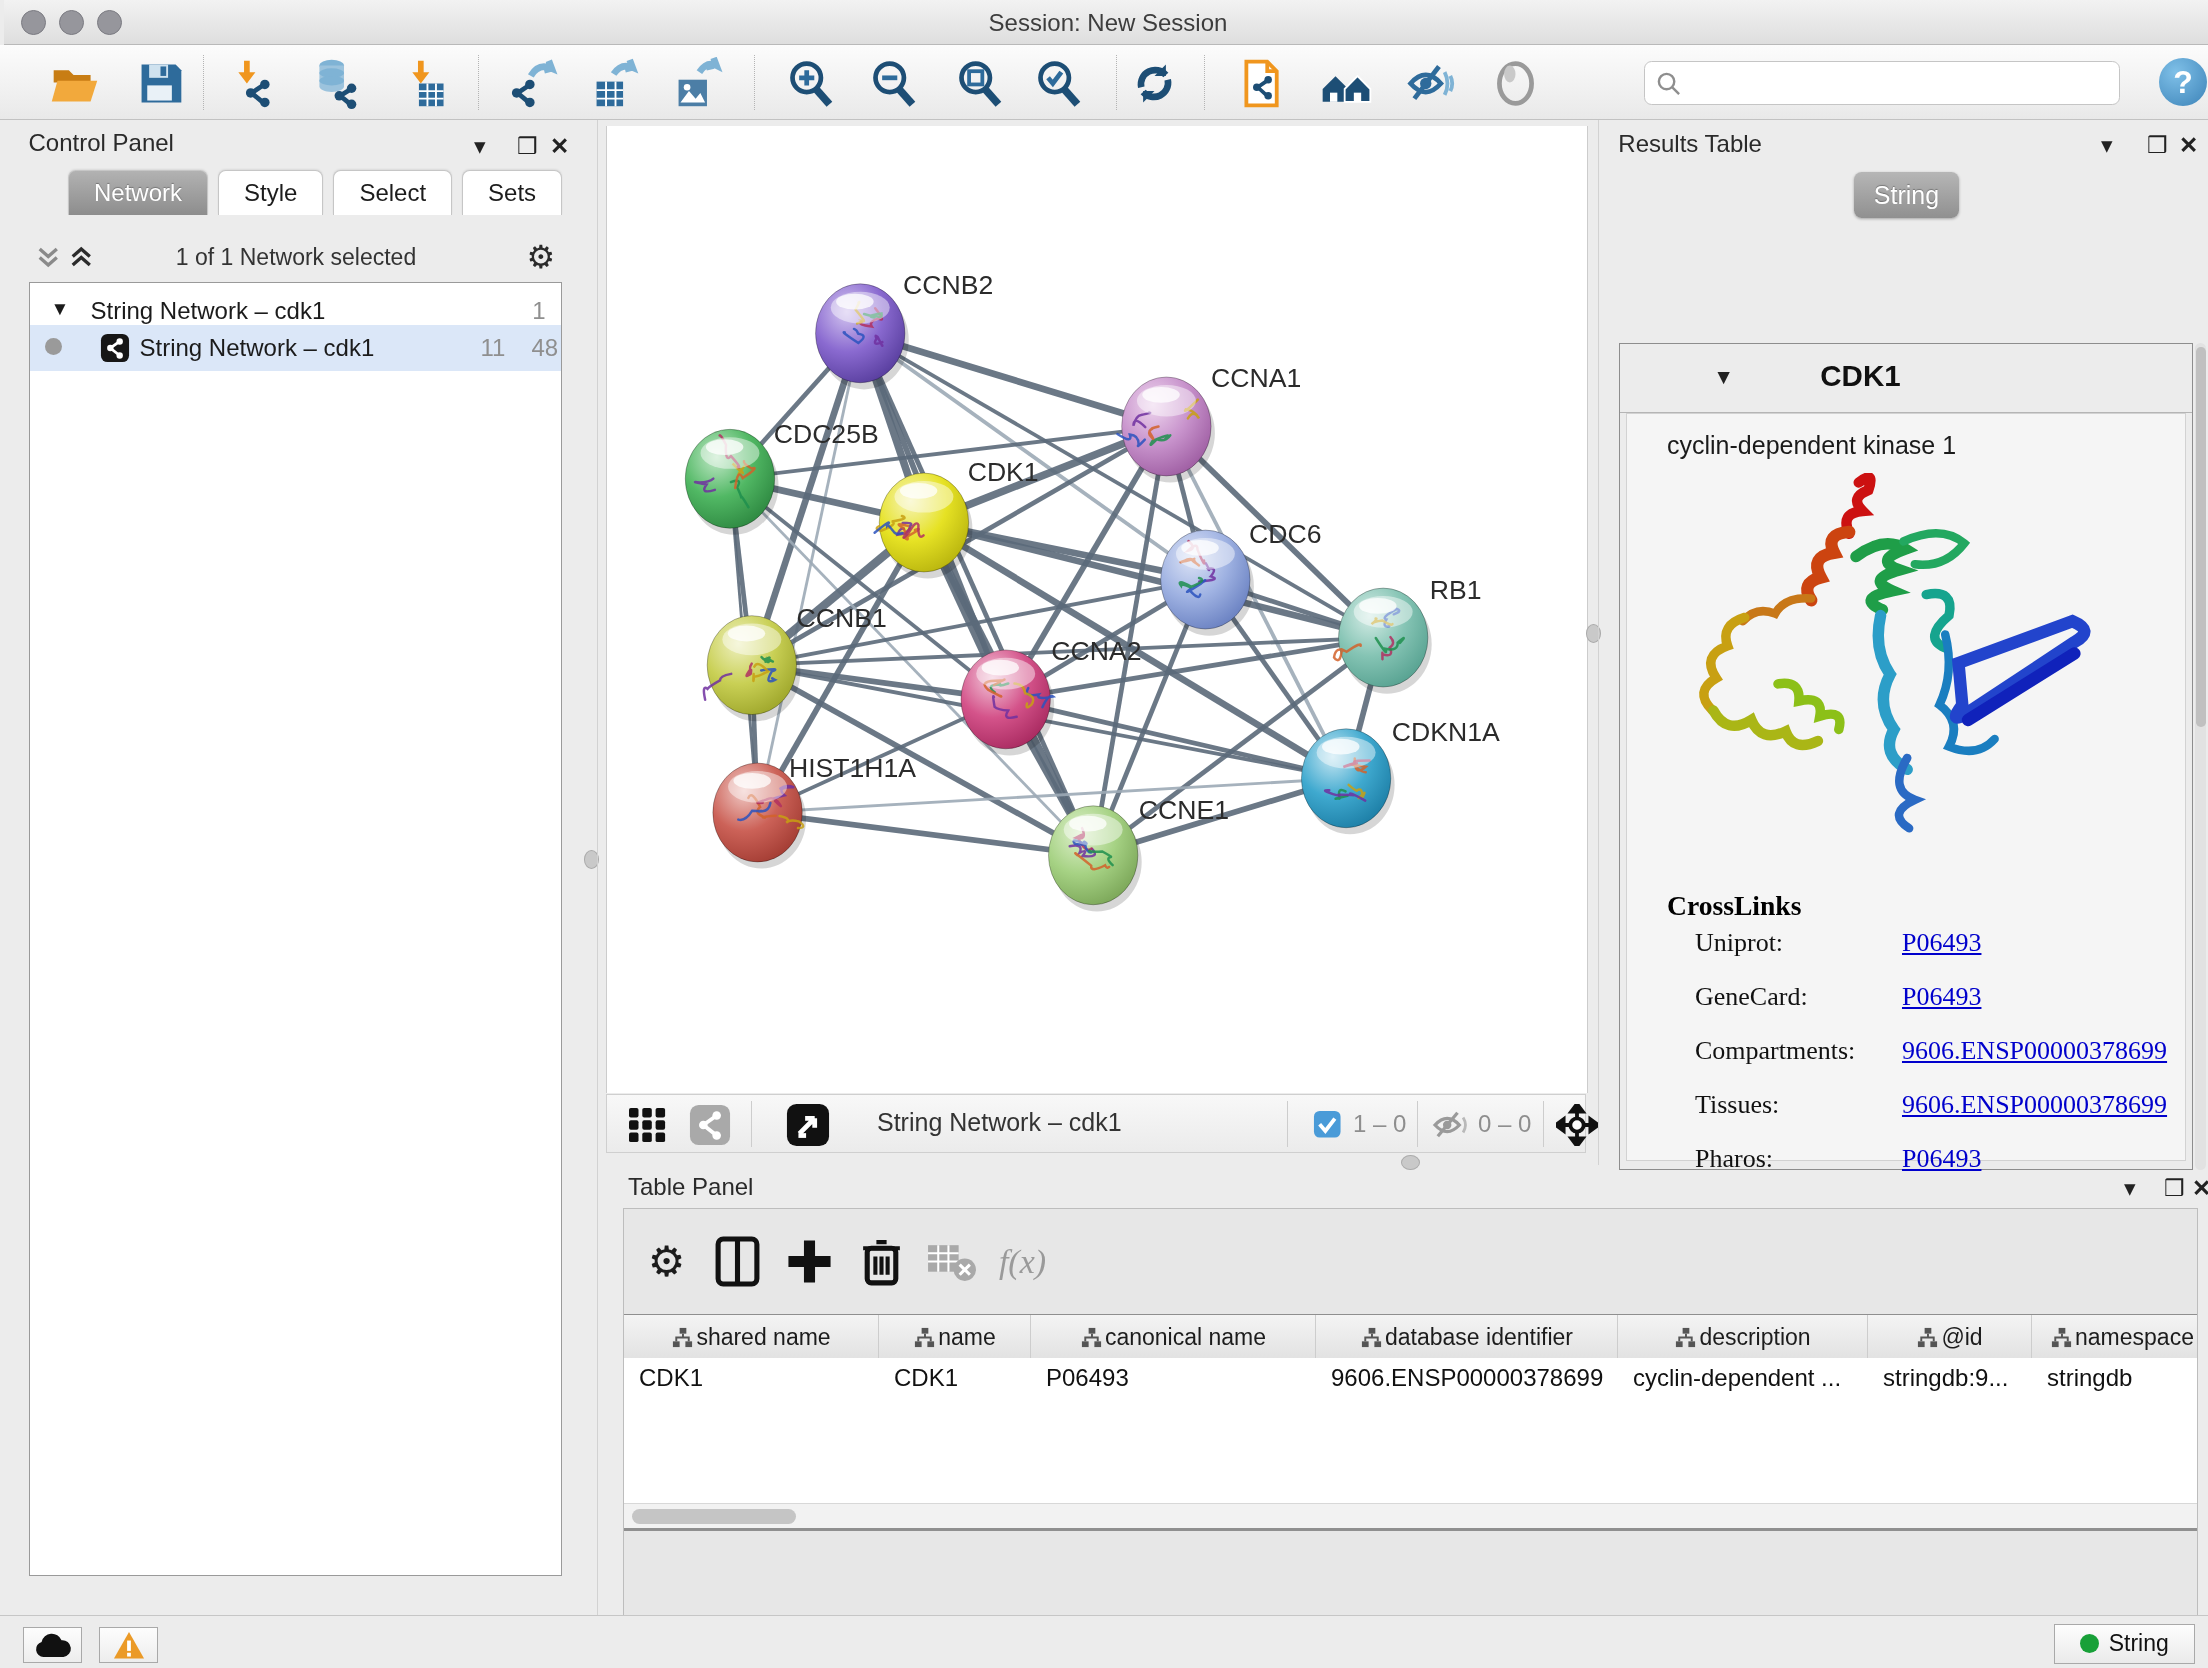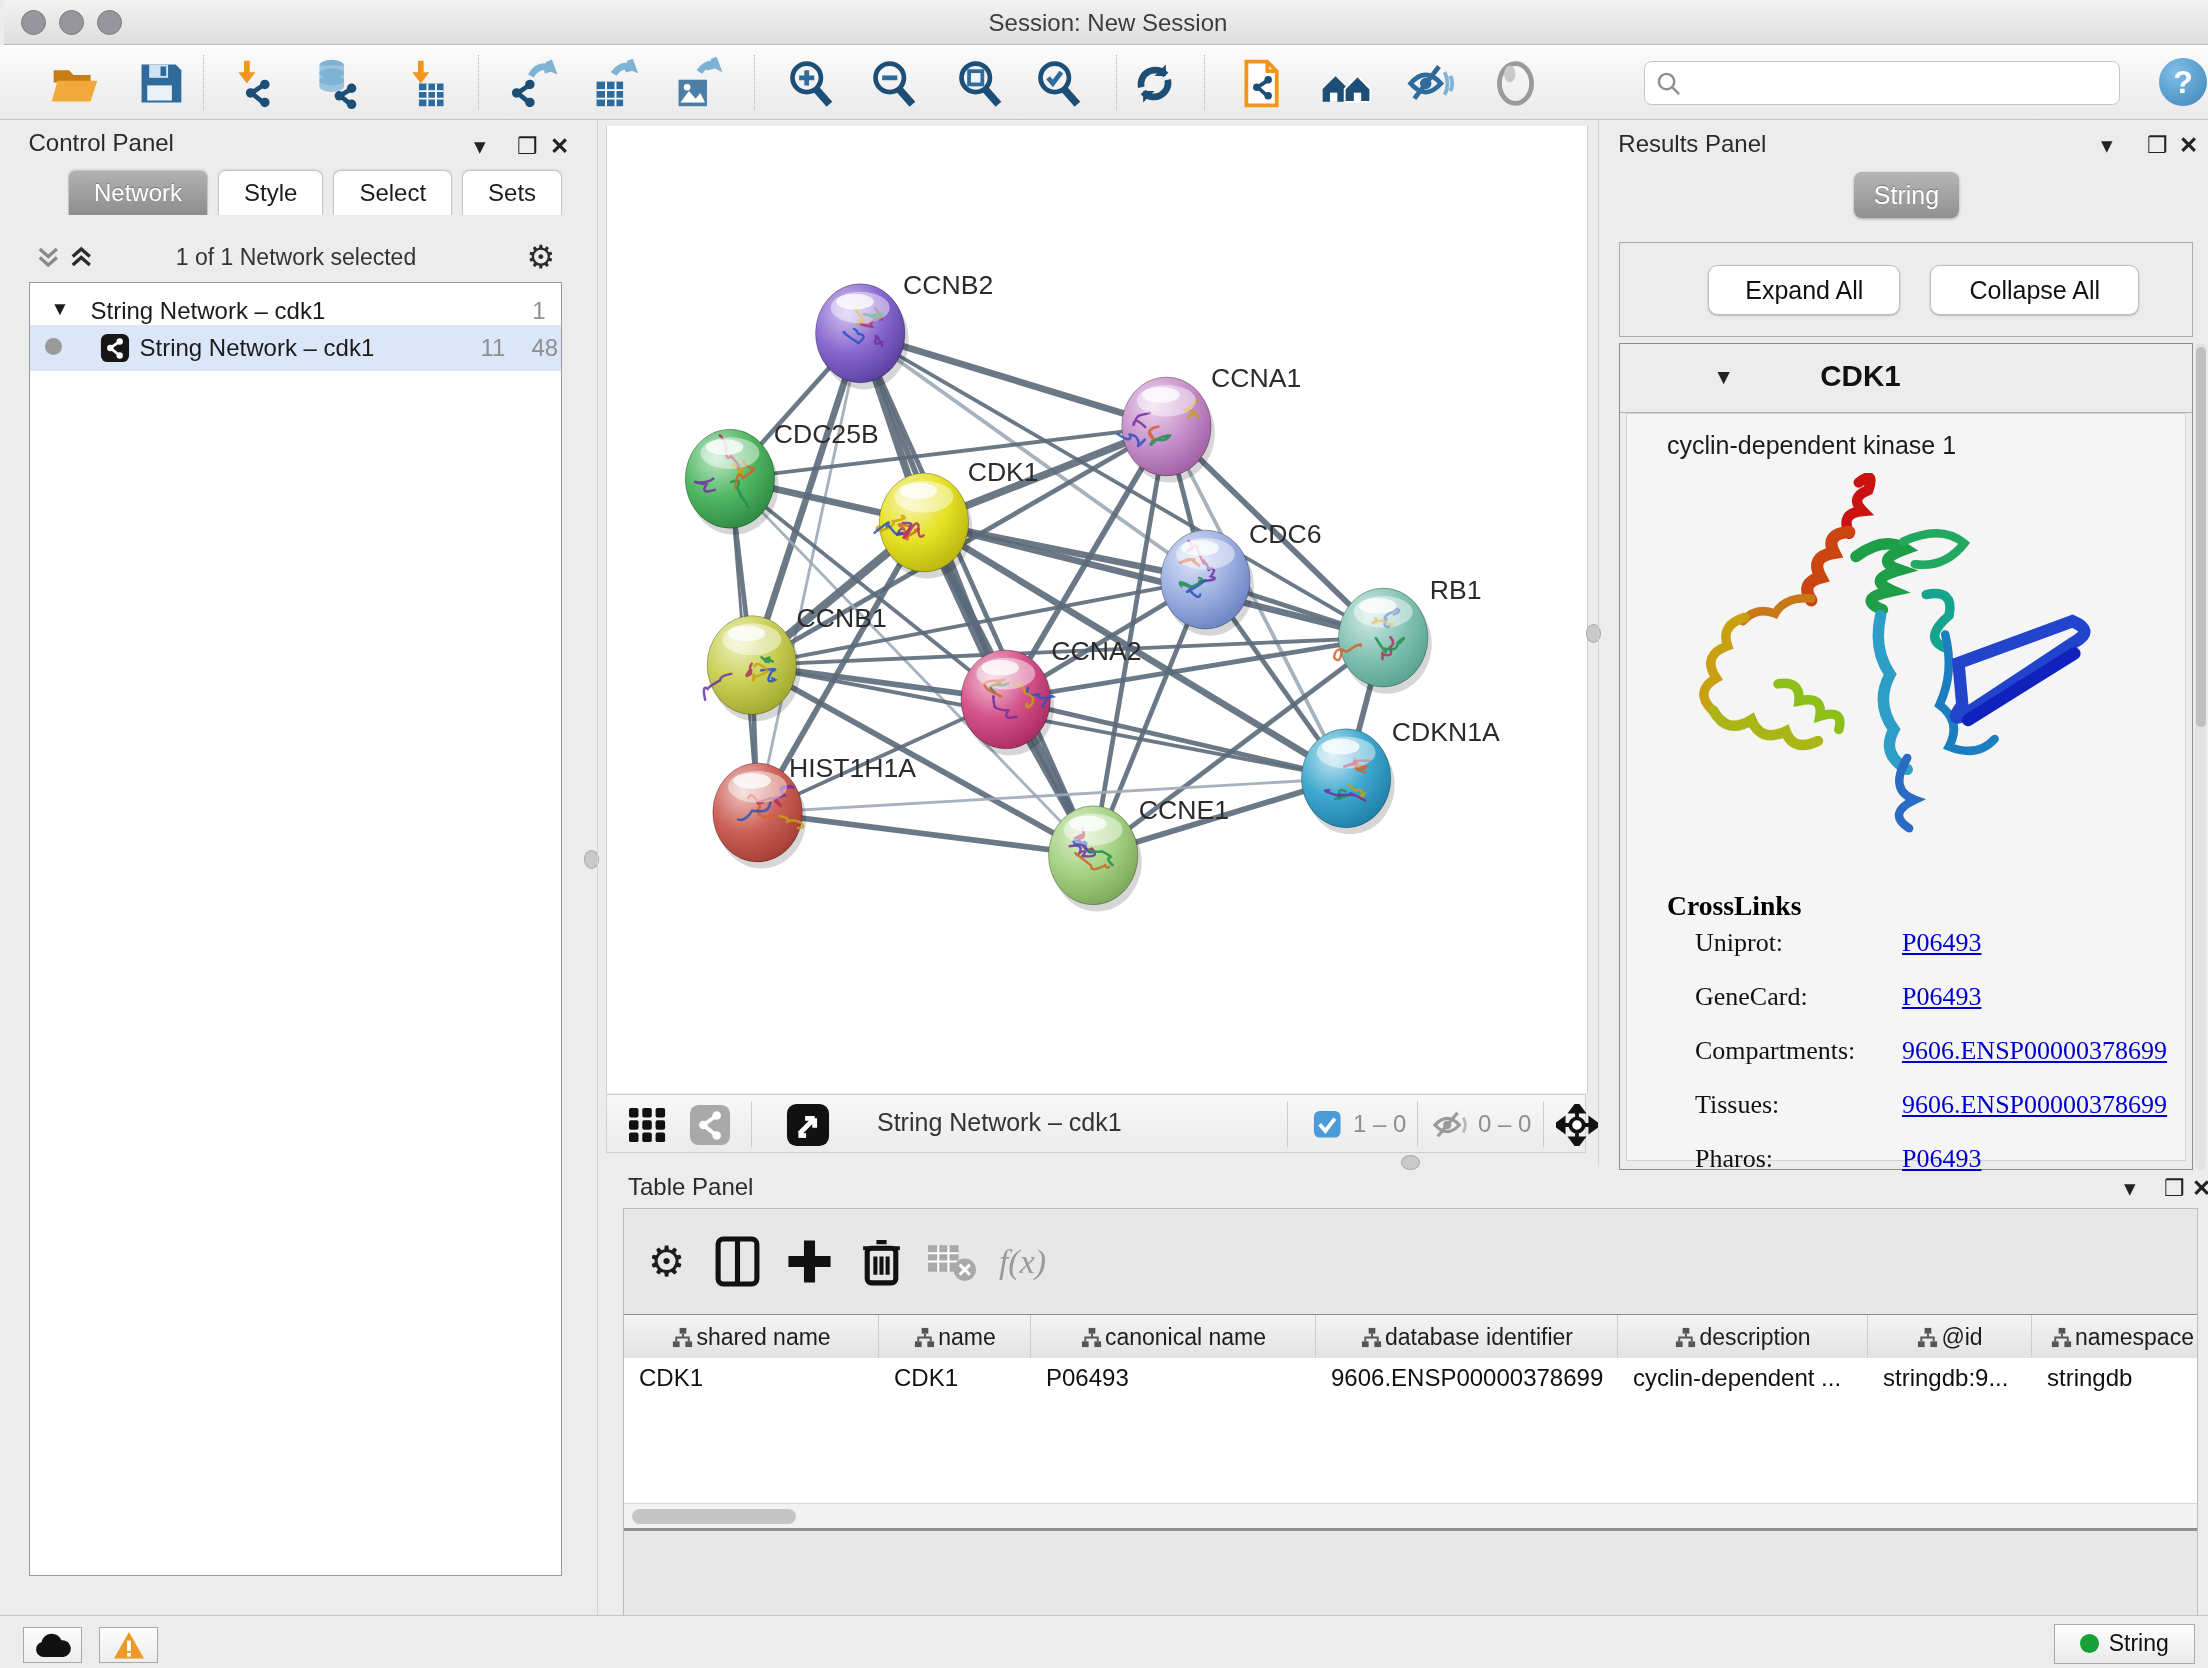--- a/index.html
+++ b/index.html
@@ -622,30 +622,26 @@
         <path d="M44 22 l-8 -6 v12z"></path>
       </g>
       <circle cx="22" cy="22" r="7" fill="#fff" stroke="#111" stroke-width="4"></circle>
     </svg>
 </div>
 
 <div class="vline abs" style="left:597px;top:120px;height:1495px"></div>
 <div class="vline abs" style="left:1598px;top:120px;height:1045px"></div>
 
 <div id="results-panel" class="abs">
-  <div id="rp-title" class="abs">Results Panel</div>
+  <div id="rp-title" class="abs">Results Table</div>
   <div class="abs panel-ctl" style="left:496px;top:13.3px">▾</div>
   <div class="abs panel-ctl" style="left:542px;top:13.3px">❒</div>
   <div class="abs panel-ctl" style="left:574px;top:13.3px;font-weight:bold">✕</div>
   <div id="string-tab" class="abs">String</div>
 
-  <div id="rp-box1" class="abs">
-    <div class="rp-btn abs" style="left:88px;width:190px">Expand All</div>
-    <div class="rp-btn abs" style="left:310px;width:207px">Collapse All</div>
-  </div>
 
   <div id="rp-box2" class="abs">
     <div id="cdk1-header">
       <span class="abs" style="left:93px;top:21px;font-size:21px">▼</span>
       <span id="cdk1-name" class="abs">CDK1</span>
     </div>
     <div id="rp-content">
       <div id="protein-desc" class="abs">cyclin-dependent kinase 1</div>
       <svg class="abs" style="left:27px;top:59px" width="457" height="399" viewBox="0 0 480 420">
         <g fill="none" stroke-linecap="round">

